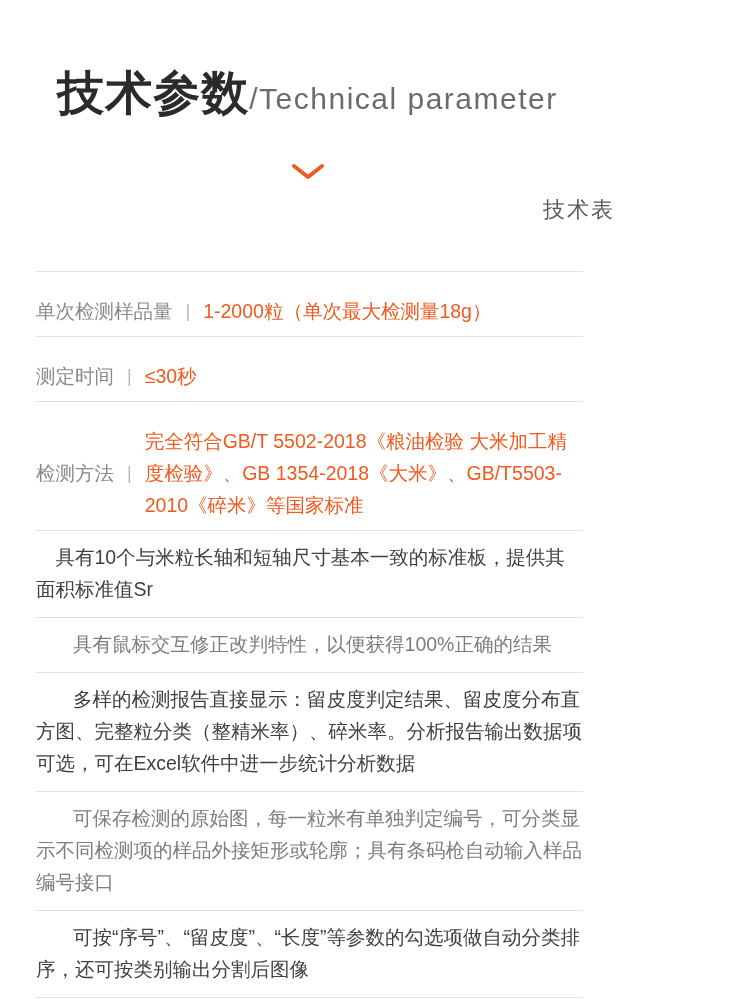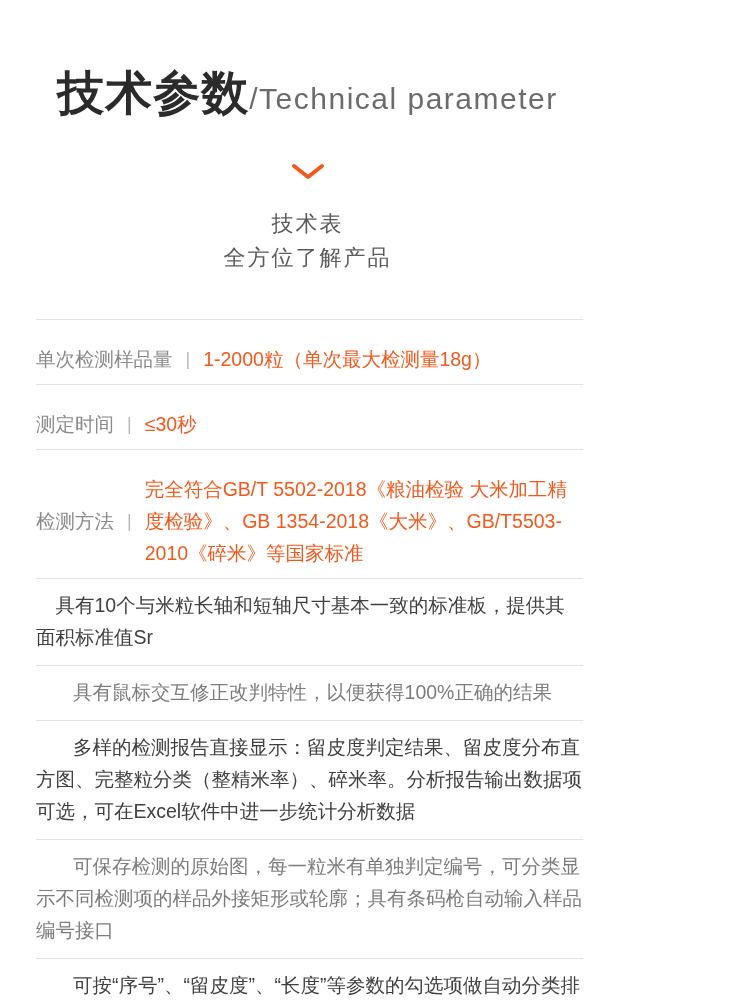--- a/index.html
+++ b/index.html
@@ -50,22 +50,21 @@
     height: 30px;
   }
   .chevron-icon {
     display: inline-block;
     width: 34px;
     height: 22px;
   }
 
   
   .subhead {
-    margin-top: 14px;
-    text-align: center;
+    text-align: right;
     color: #5b5b5b;
   }
   .subhead-line1 {
     font-size: 22px;
     line-height: 34px;
     letter-spacing: 2px;
   }
   .subhead-line2 {
     font-size: 22px;
     line-height: 34px;
@@ -145,21 +144,20 @@
   <div class="chevron-wrap">
     <span class="chevron-icon">
       <svg width="34" height="22" viewBox="0 0 34 22" xmlns="http://www.w3.org/2000/svg">
         <polyline points="3,3 17,14 31,3" fill="none" stroke="#f05a1e" stroke-width="4" stroke-linecap="round" stroke-linejoin="round"></polyline>
       </svg>
     </span>
   </div>
 
   <div class="subhead">
     <div class="subhead-line1">技术表</div>
-    <div class="subhead-line2">全方位了解产品</div>
   </div>
 
   <div class="spec-table">
 
     <div class="row">
       <div class="row-label">单次检测样品量</div>
       <div class="row-sep">|</div>
       <div class="row-value">1-2000粒（单次最大检测量18g）</div>
     </div>
 

